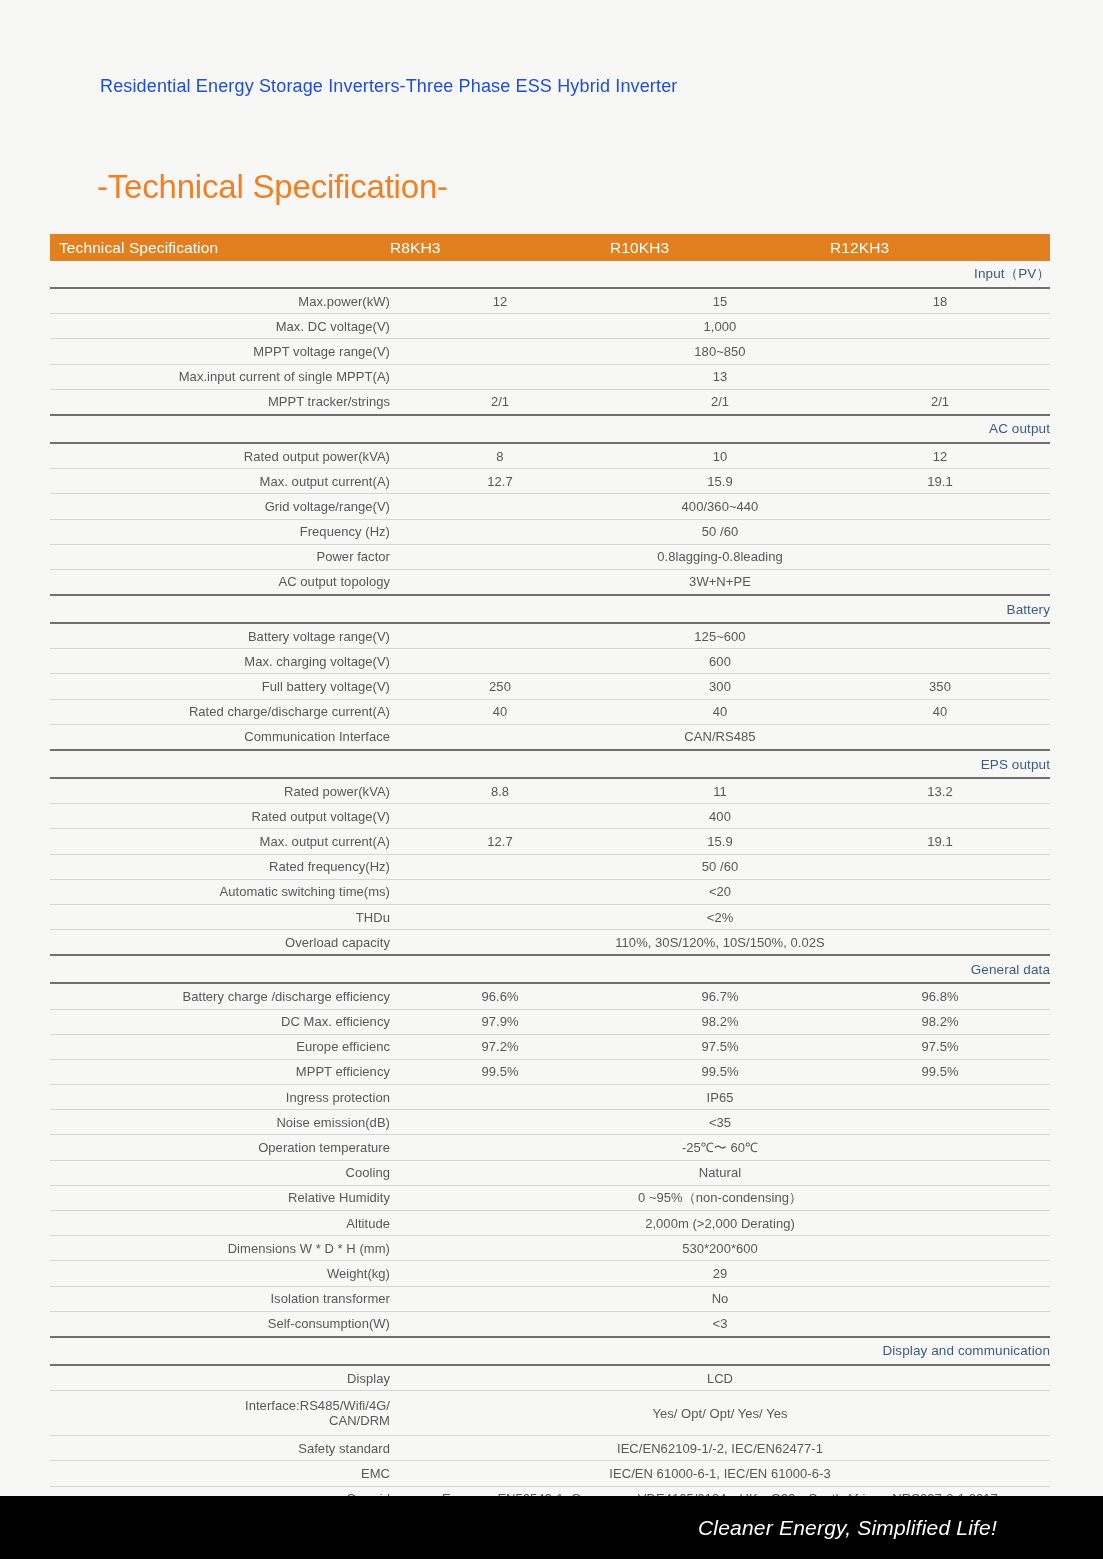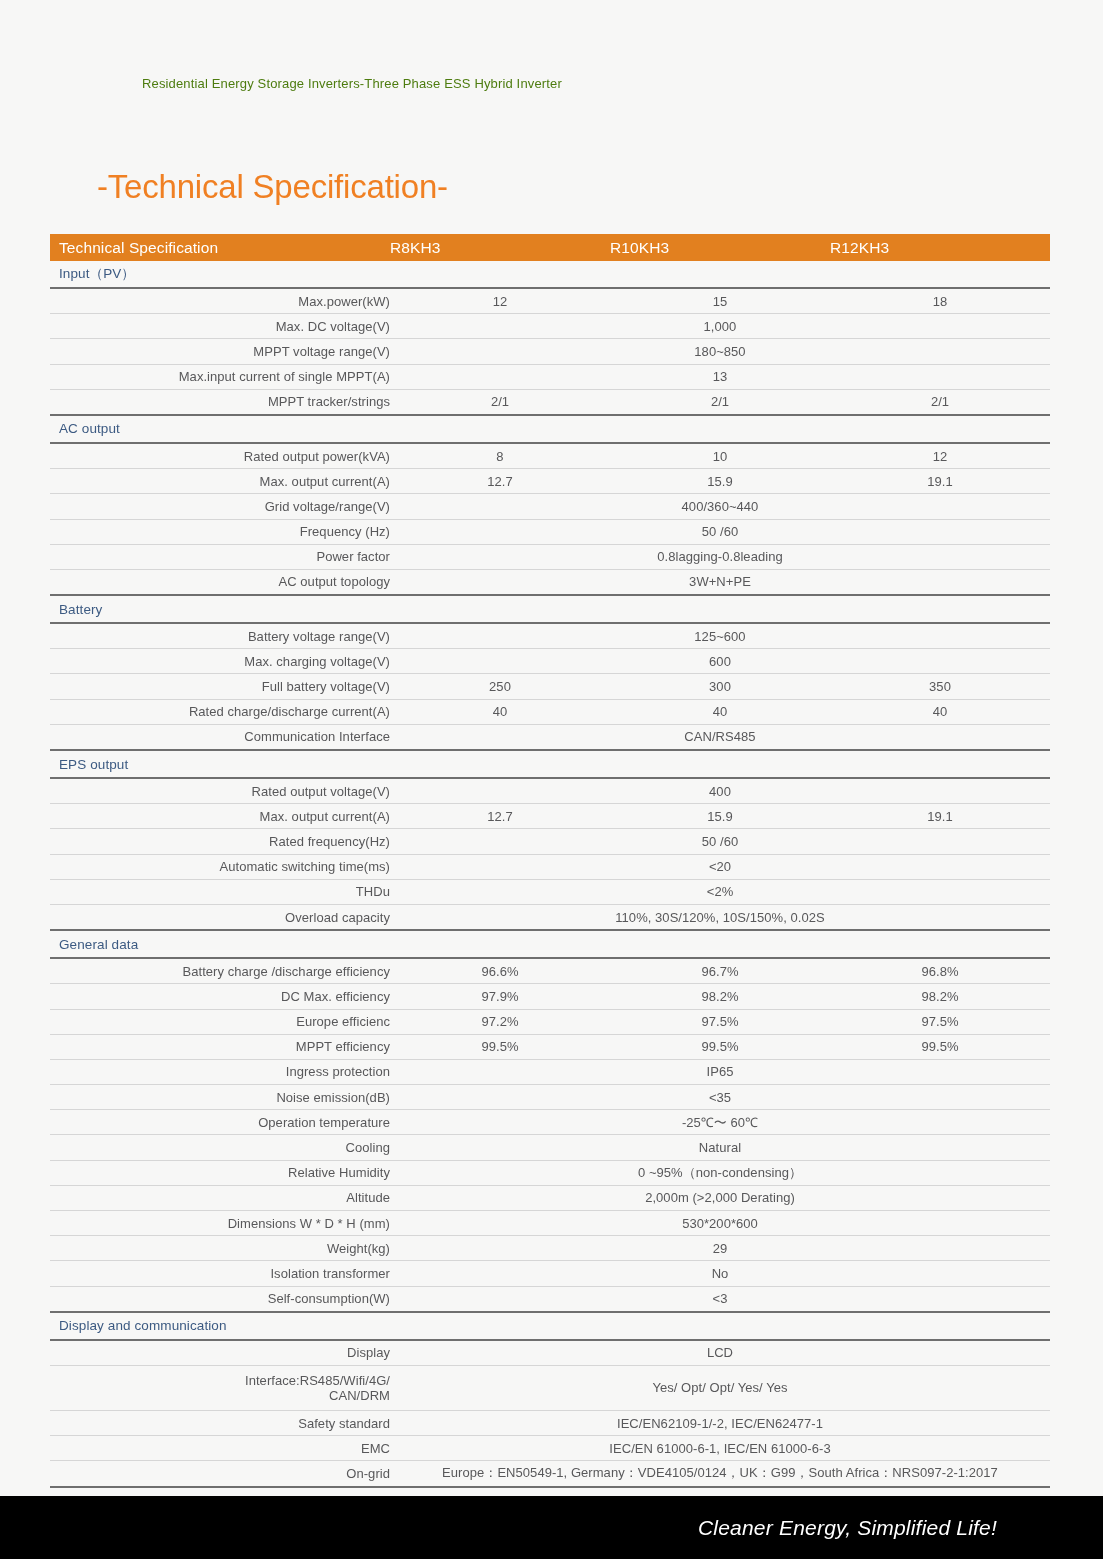--- a/index.html
+++ b/index.html
@@ -14,25 +14,24 @@
     font-family: "Liberation Sans", sans-serif;
     color: #4a4a4a;
     overflow: hidden;
   }
 
   
   #doc-header {
     position: absolute;
     left: 100px;
     top: 76px;
-    font-size: 13px;
-    color: #4d7c0f;
+    font-size: 18px;
+    color: #1d4ed8;
     letter-spacing: 0.15px;
     white-space: nowrap;
-    margin-left: 42px;
   }
 
   #page-title {
     position: absolute;
     left: 62px;
     top: 168px;
     font-size: 33px;
     color: #f08023;
     letter-spacing: -0.2px;
     white-space: nowrap;
@@ -74,20 +73,21 @@
   td.th-model { text-align: left; }
 
   
   tr.section-row td {
     height: 26px;
     color: #3c5a82;
     font-size: 13.5px;
     padding-left: 9px !important;
     border-bottom: 2px solid #6f6f6f;
     letter-spacing: 0.1px;
+    text-align: right;
   }
 
   
   tr.data-row td {
     height: 24.2px;
     font-size: 13px;
     color: #58585a;
     border-bottom: 1px solid #d6d6d6;
     letter-spacing: 0.05px;
   }
@@ -238,20 +238,26 @@
         <td class="cell-val">40</td>
       </tr>
       <tr class="data-row last-of-section">
         <td class="cell-label">Communication Interface</td>
         <td colspan="3" class="cell-val cell-span">CAN/RS485</td>
       </tr>
       <tr class="section-row">
         <td colspan="4">EPS output</td>
       </tr>
       <tr class="data-row">
+        <td class="cell-label">Rated power(kVA)</td>
+        <td class="cell-val">8.8</td>
+        <td class="cell-val">11</td>
+        <td class="cell-val">13.2</td>
+      </tr>
+      <tr class="data-row">
         <td class="cell-label">Rated output voltage(V)</td>
         <td colspan="3" class="cell-val cell-span">400</td>
       </tr>
       <tr class="data-row">
         <td class="cell-label">Max. output current(A)</td>
         <td class="cell-val">12.7</td>
         <td class="cell-val">15.9</td>
         <td class="cell-val">19.1</td>
       </tr>
       <tr class="data-row">

